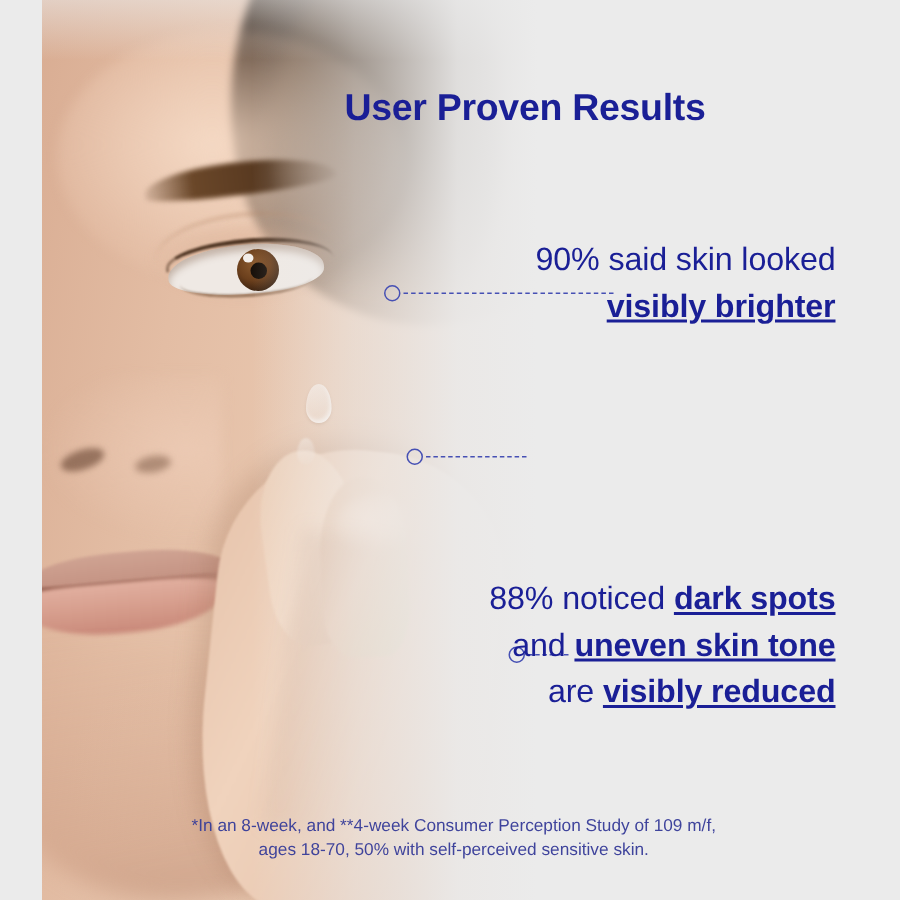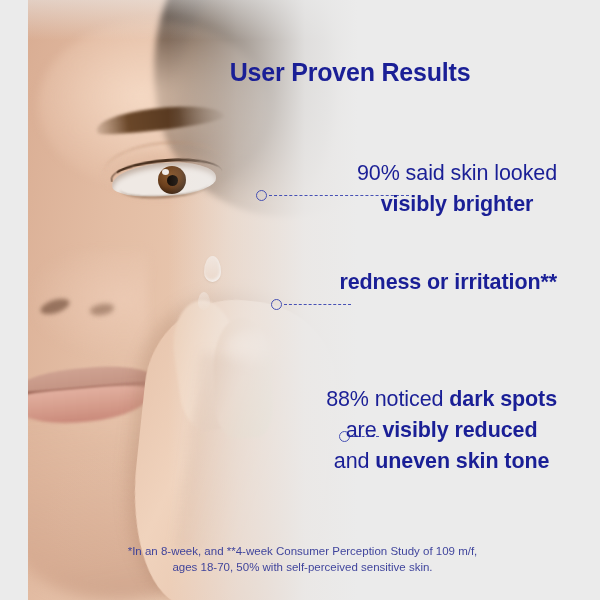--- a/index.html
+++ b/index.html
@@ -360,28 +360,28 @@
     font-weight: bold;
     letter-spacing: -0.2px;
     color: #1a1f96;
     padding-left: 44px;
     box-sizing: border-box;
   }
 
   .claim {
     position: absolute;
     right: 71px;
-    text-align: center;
+    text-align: right;
     color: #1a1f96;
     font-size: 21.5px;
     line-height: 31px;
     letter-spacing: -0.1px;
     white-space: nowrap;
   }
-  .claim b { font-weight: bold; }
+  .claim b { font-weight: bold; text-decoration: underline; }
   .claim-1 { top: 158px; }
   .claim-2 { top: 267px; }
   .claim-3 { top: 384px; }
 
   .connector {
     position: absolute;
     display: flex;
     align-items: center;
   }
   .connector .dot {
@@ -470,38 +470,35 @@
     <div>
       <b>visibly brighter</b>
     </div>
   </div>
 
   <div class="connector conn-2">
     <span class="dot"></span>
     <span class="dash"></span>
   </div>
   <div class="claim claim-2">
-    <div>
-      <b>redness or irritation**</b>
-    </div>
   </div>
 
   <div class="connector conn-3">
     <span class="dot"></span>
     <span class="dash"></span>
   </div>
   <div class="claim claim-3">
     <div>
       <span>88% noticed </span><b>dark spots</b>
     </div>
     <div>
-      <span>are </span><b>visibly reduced</b>
+      <span>and </span><b>uneven skin tone</b>
     </div>
     <div>
-      <span>and </span><b>uneven skin tone</b>
+      <span>are </span><b>visibly reduced</b>
     </div>
   </div>
 
   <div class="footnote">
     <div>*In an 8-week, and **4-week Consumer Perception Study of 109 m/f,</div>
     <div>ages 18-70, 50% with self-perceived sensitive skin.</div>
   </div>
 
 </div>
 

